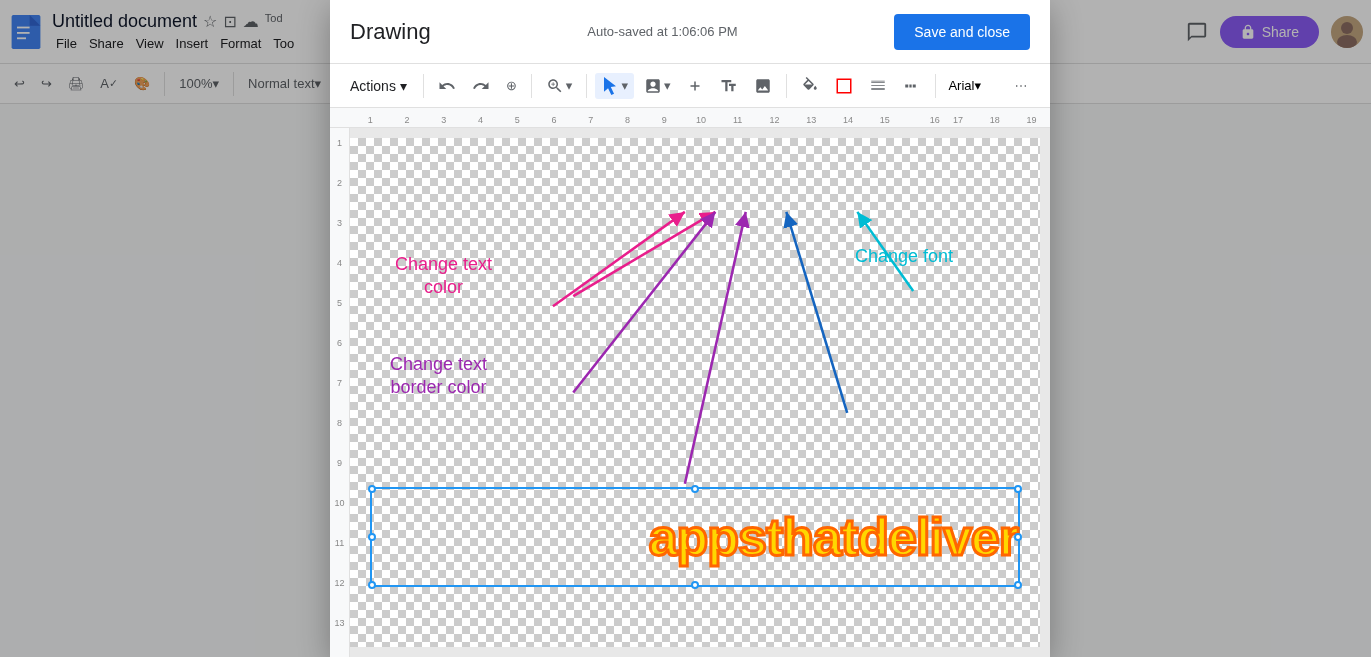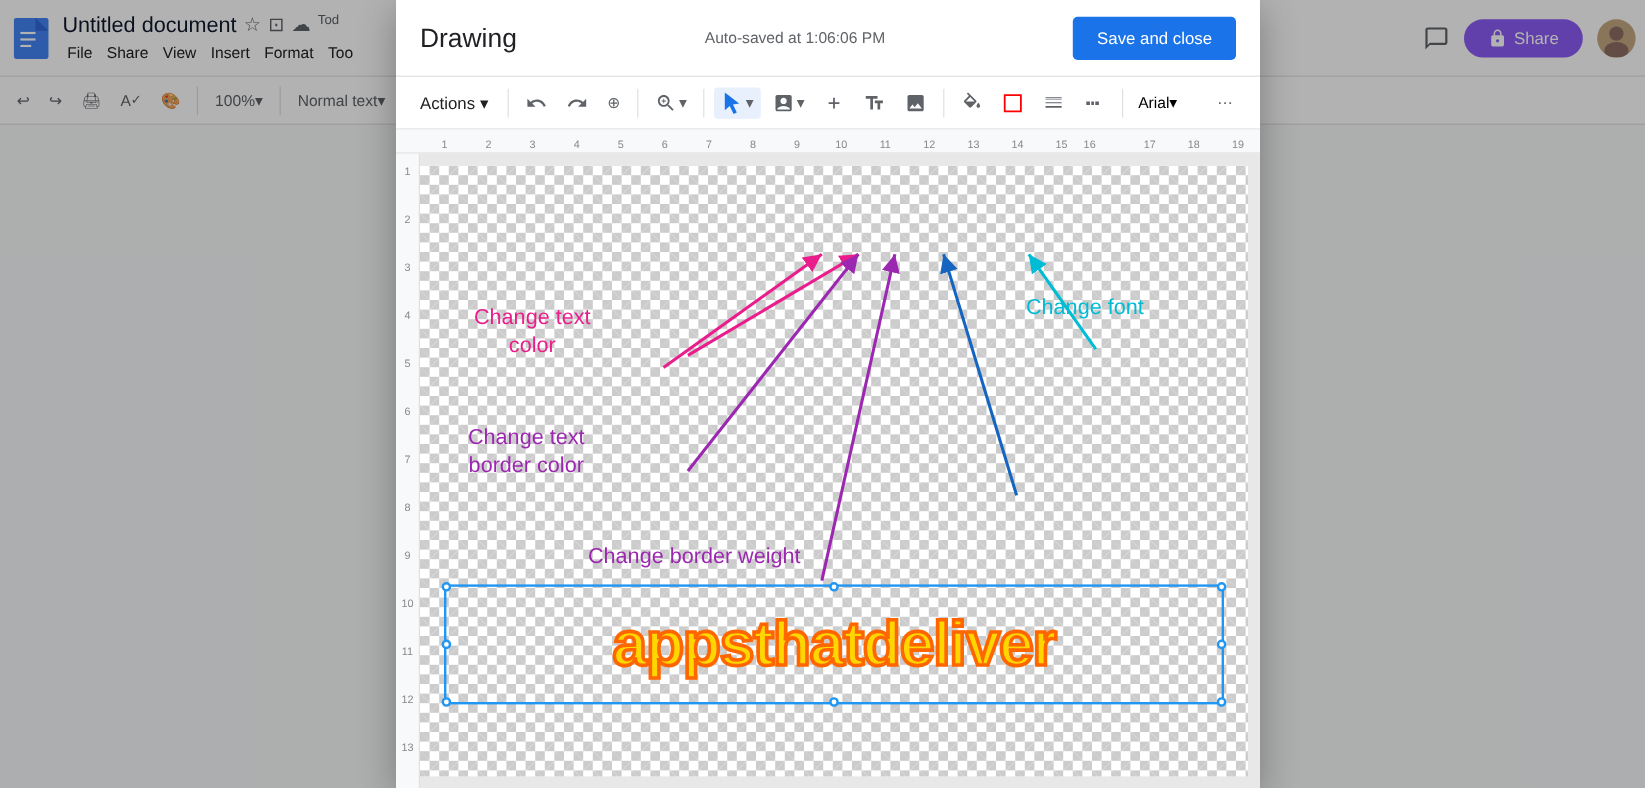--- a/index.html
+++ b/index.html
@@ -304,21 +304,21 @@
     
     .text-box-element {
       position: absolute;
       bottom: 60px;
       left: 20px;
       right: 20px;
       height: 100px;
       border: 2px solid #2196F3;
       display: flex;
       align-items: center;
-      justify-content: center;
+      justify-content: flex-end;
       background: transparent;
     }
 
     .text-box-text {
       font-size: 52px;
       font-weight: 900;
       color: #FFD700;
       -webkit-text-stroke: 3px #FF6600;
       text-stroke: 3px #FF6600;
       font-family: Arial, sans-serif;
@@ -594,21 +594,21 @@
       <span style="flex:1;text-align:center;">6</span>
       <span style="flex:1;text-align:center;">7</span>
       <span style="flex:1;text-align:center;">8</span>
       <span style="flex:1;text-align:center;">9</span>
       <span style="flex:1;text-align:center;">10</span>
       <span style="flex:1;text-align:center;">11</span>
       <span style="flex:1;text-align:center;">12</span>
       <span style="flex:1;text-align:center;">13</span>
       <span style="flex:1;text-align:center;margin-top:24px;">14</span>
       <span style="flex:1;text-align:center;">15</span>
-      <span style="flex:1;text-align:left;">16</span>
+      <span style="flex:1;text-align:right;">16</span>
       <span style="flex:1;text-align:center;">17</span>
       <span style="flex:1;text-align:center;">18</span>
       <span style="flex:1;text-align:center;">19</span>
     </div>
   </div>
 
   <div class="canvas-area">
 
     <div class="left-ruler">
       <div style="display:flex;flex-direction:column;padding-top:10px;font-size:9px;color:#888;align-items:center;gap:30px;">
@@ -660,23 +660,20 @@
       </svg>
 
       <div class="annotation ann-pink" style="top:115px;left:45px;font-size:18px;line-height:1.3;">
         Change text<br>color
       </div>
 
       <div class="annotation ann-purple" style="top:215px;left:40px;font-size:18px;line-height:1.3;">
         Change text<br>border color
       </div>
 
-      <div class="annotation ann-purple" style="top:315px;left:140px;font-size:18px;">
-        Change border weight
-      </div>
 
 
       <div class="annotation ann-cyan" style="top:108px;left:505px;font-size:18px;">
         Change font
       </div>
 
       <div class="text-box-element">
 
         <div class="handle handle-top-center"></div>
         <div class="handle handle-top-left"></div>

